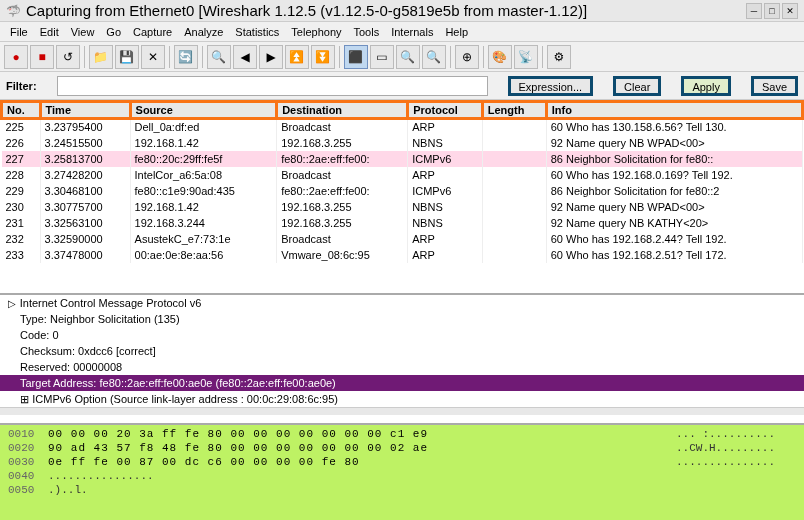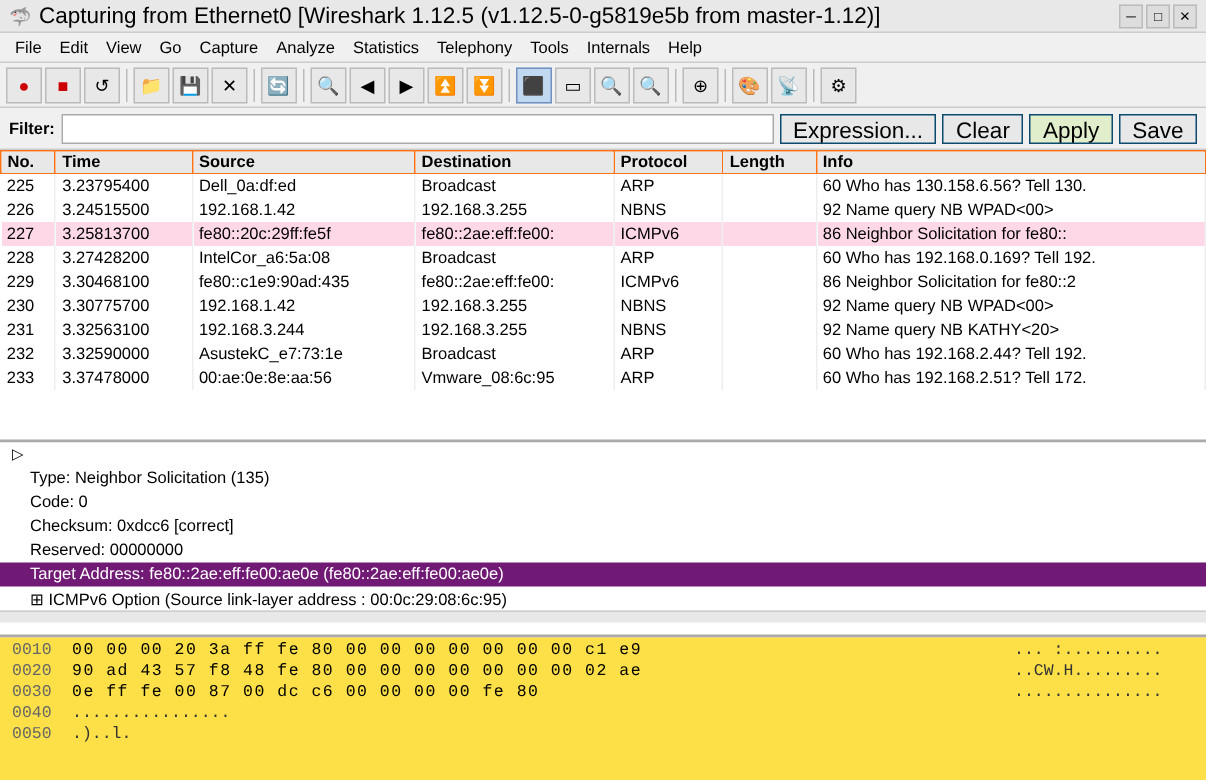--- a/index.html
+++ b/index.html
@@ -67,55 +67,55 @@
     .tb-separator { width: 1px; height: 22px; background: #bbb; margin: 0 2px; }
     .tb-btn.active { background: #c0d8f0; border-color: #7090c0; }
     
     #filterbar {
       background: #f0f0f0;
       height: 28px;
       display: flex;
       align-items: center;
       padding: 2px 6px;
       border-bottom: 1px solid #ccc;
-      gap: 4px;
+      gap: 20px;
     }
     #filterbar label { font-size: 11px; font-weight: bold; }
     #filter-input {
       flex: 1;
       height: 20px;
       border: 1px solid #aaa;
       background: white;
       padding: 0 4px;
       font-size: 11px;
     }
     .filter-btn {
       padding: 2px 8px;
       height: 20px;
       background: #e8e8e8;
-      border: 1px solid #0c4a6e;
-      cursor: pointer;
-      font-size: 15px;
+      border: 3px solid #0c4a6e;
+      cursor: pointer;
+      font-size: 11px;
     }
     .filter-btn.apply { background: #e0eecc; }
     
     #packet-list {
       background: white;
       height: 195px;
       overflow-y: auto;
       border-bottom: 2px solid #aaa;
     }
     #packet-list table {
       width: 100%;
       border-collapse: collapse;
       font-size: 11px;
     }
     #packet-list thead th {
       background: #e8e8e8;
-      border: 1px solid #f97316;
+      border: 3px solid #f97316;
       padding: 1px 4px;
       text-align: left;
       font-weight: bold;
       position: sticky;
       top: 0;
       z-index: 1;
     }
     #packet-list tbody tr { height: 16px; }
     #packet-list tbody td {
       padding: 0 4px;
@@ -145,21 +145,21 @@
     .detail-scrollbar {
       width: 100%;
       height: 8px;
       background: #e8e8e8;
       border-top: 1px solid #ccc;
       display: flex;
       align-items: center;
     }
     
     #hex-dump {
-      background: #fde047;
+      background: #bef264;
       height: 95px;
       overflow-y: auto;
       font-family: 'Courier New', monospace;
       font-size: 11px;
       padding: 2px 8px;
     }
     .hex-row {
       display: flex;
       height: 14px;
       align-items: center;
@@ -331,32 +331,33 @@
           <td>60 Who has 192.168.2.51?  Tell 172.</td>
         </tr>
       </tbody>
   </table>
 </div>
 
 <div id="packet-detail">
   <div id="detail-rows-container">
       <div class="detail-row">
         <span class="expand-icon">▷</span>
+        <span>Internet Control Message Protocol v6</span>
       </div>
       <div class="detail-row indent1">
         <span>Type: Neighbor Solicitation (135)</span>
       </div>
       <div class="detail-row indent1">
         <span>Code: 0</span>
       </div>
       <div class="detail-row indent1">
         <span>Checksum: 0xdcc6 [correct]</span>
       </div>
       <div class="detail-row indent1">
-        <span>Reserved: 00000000</span>
+        <span>Reserved: 00000008</span>
       </div>
       <div class="detail-row indent1 selected">
         <span>Target Address: fe80::2ae:eff:fe00:ae0e (fe80::2ae:eff:fe00:ae0e)</span>
       </div>
       <div class="detail-row indent1">
         <span>⊞ ICMPv6 Option (Source link-layer address : 00:0c:29:08:6c:95)</span>
       </div>
     </div>
   <div class="detail-scrollbar"></div>
 </div>

